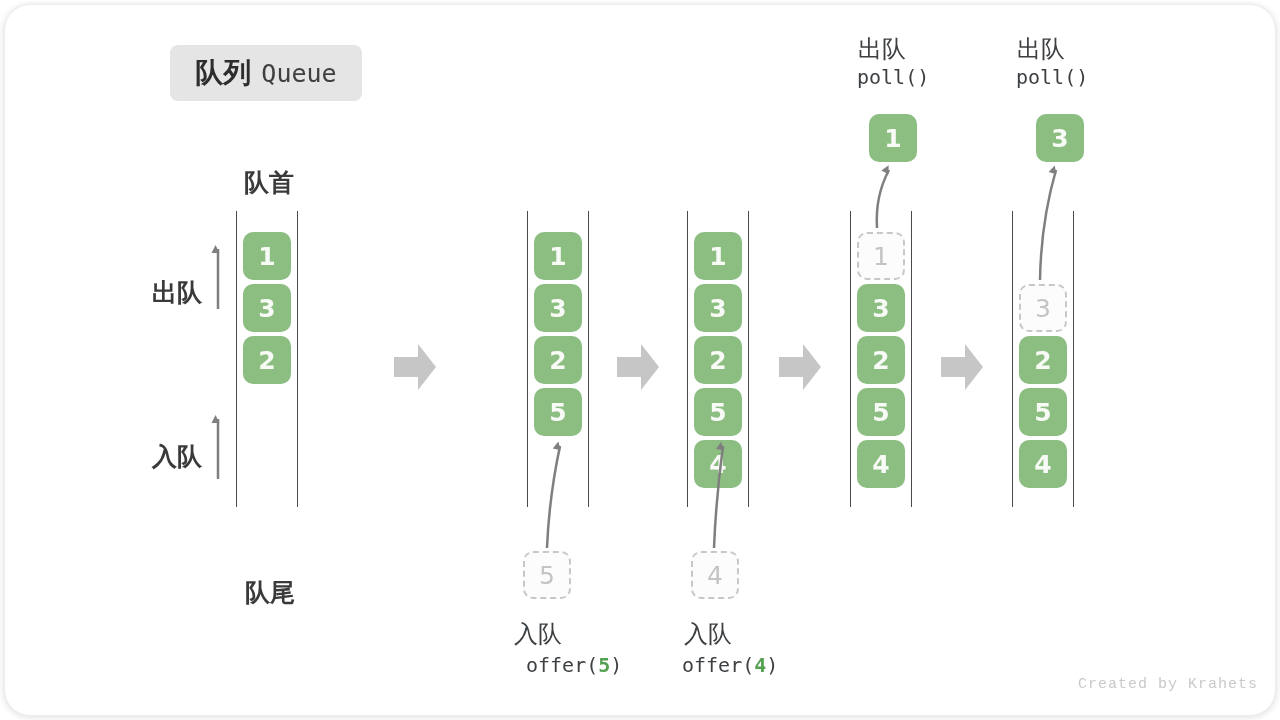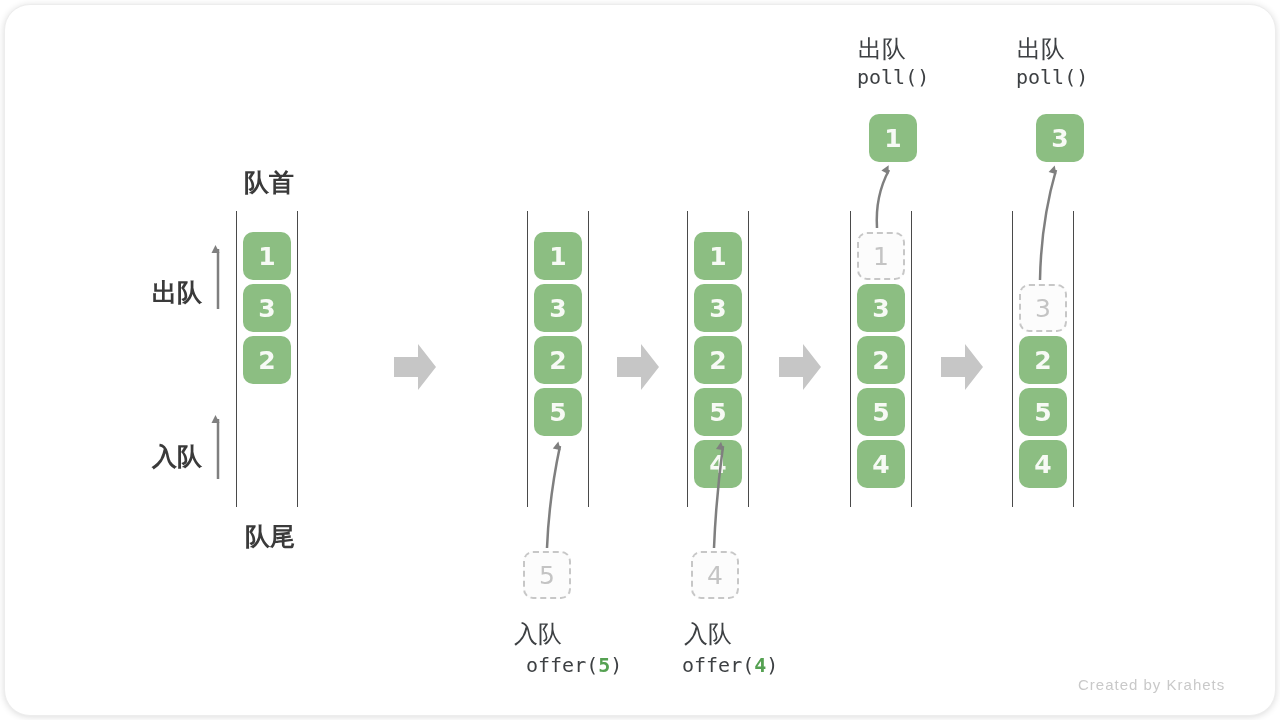--- a/index.html
+++ b/index.html
@@ -34,33 +34,37 @@
     display:flex;align-items:center;justify-content:center;
     font-size:25px;font-weight:bold;
     font-family:"DejaVu Sans","Liberation Sans",sans-serif;
     box-sizing:border-box;
   }
   .cell.solid{background:#8cbe82;color:#f7faf5;}
   .cell.ghost{background:#fcfcfc;border:2px dashed #c7c7c7;color:#c4c4c4;font-weight:normal;}
   .arrows-overlay{position:absolute;left:0;top:0;width:1280px;height:720px;pointer-events:none;}
   .credit{
     position:absolute;left:1078px;top:676px;
-    font-family:Liberation Sans, sans-serif;
+    font-family:Liberation Mono, monospace;
     font-size:15px;color:#c9c9c9;letter-spacing:1px;white-space:nowrap;
   }
 </style>
 </head>
 <body>
 
 <div class="canvas">
   <div class="card"></div>
 
+  <div class="title-chip">
+    <span class="title-zh">队列</span>
+    <span class="title-en">Queue</span>
+  </div>
 
   <div class="side-label" style="left:244px;top:155px;">队首</div>
-  <div class="side-label" style="left:245px;top:509px;">队尾</div>
+  <div class="side-label" style="left:245px;top:565px;">队尾</div>
   <div class="side-label" style="left:152px;top:265px;">出队</div>
   <div class="side-label" style="left:152px;top:429px;">入队</div>
 
   <div class="queue-col" style="left:236px;"></div>
   <div class="cell solid" style="left:243px;top:232px;">1</div>
   <div class="cell solid" style="left:243px;top:284px;">3</div>
   <div class="cell solid" style="left:243px;top:336px;">2</div>
 
   <div class="queue-col" style="left:527px;"></div>
   <div class="cell solid" style="left:534px;top:232px;">1</div>

